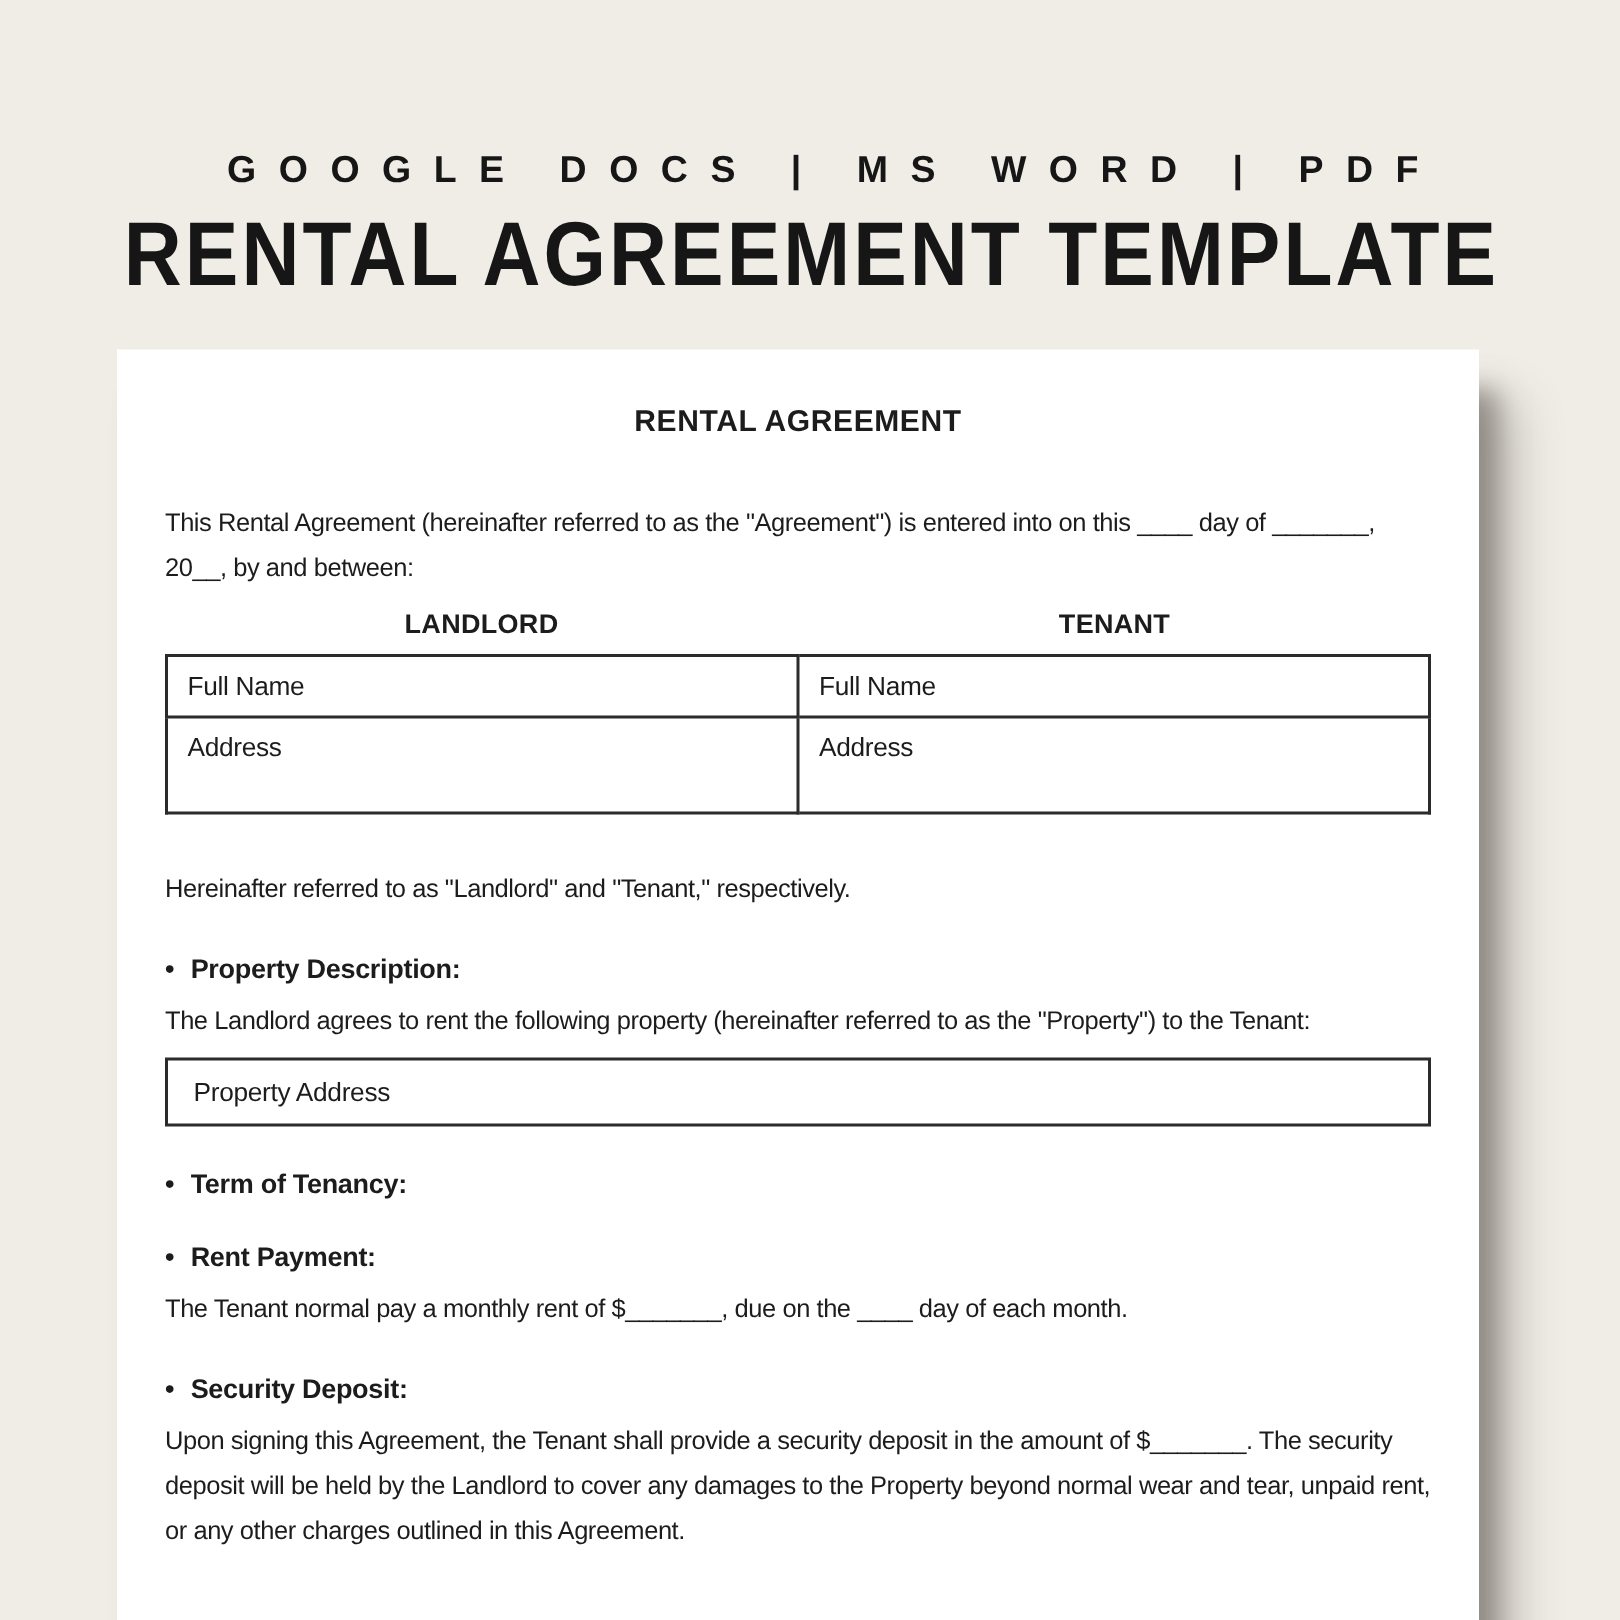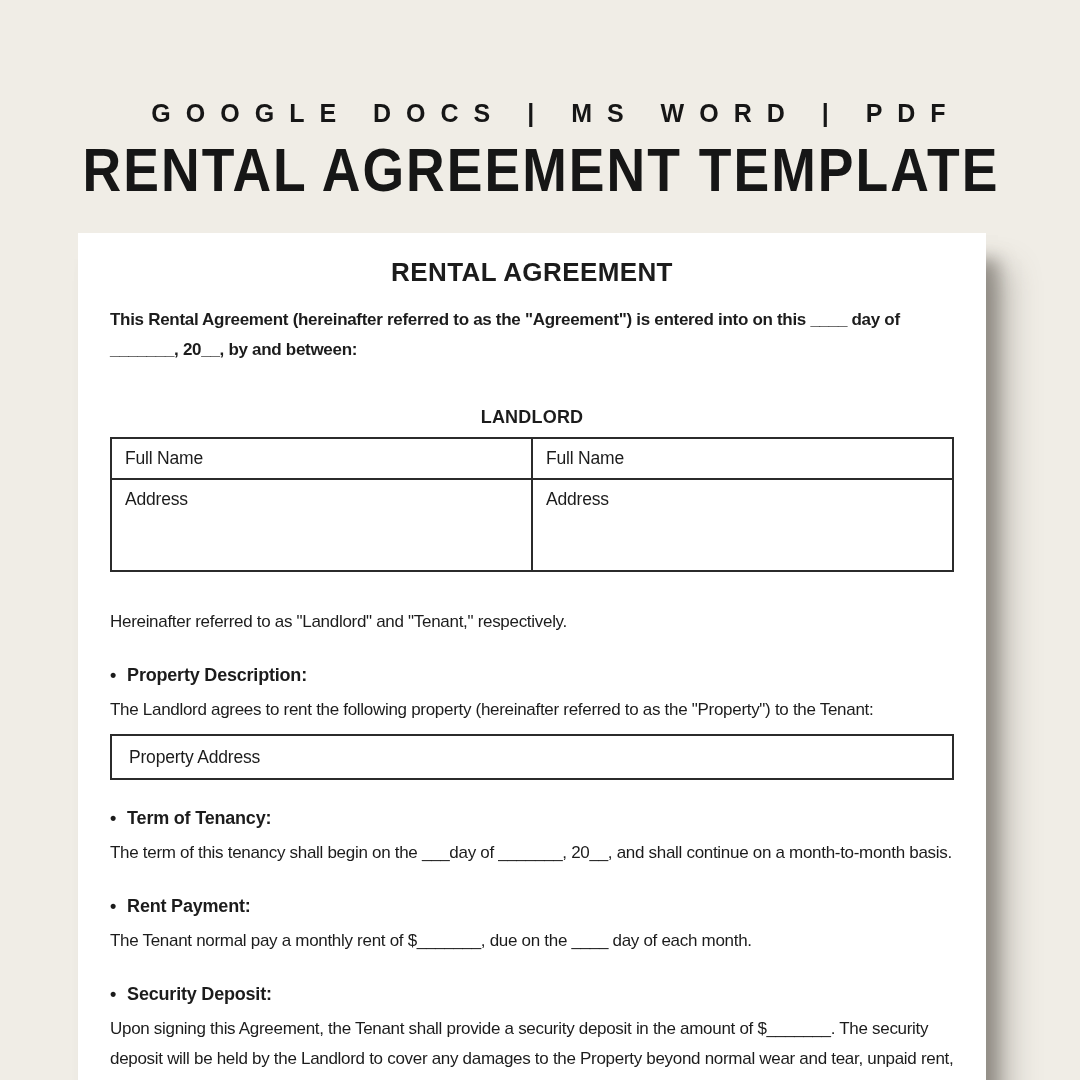--- a/index.html
+++ b/index.html
@@ -46,35 +46,36 @@
   
   .page{
     position:absolute;
     left:78px;top:233px;
     width:908px;height:980px;
     background:var(--page);
     box-shadow:16px 22px 16px -4px var(--shadow), 26px 34px 28px rgba(96,91,84,0.28);
     padding:24px 32px 0 32px;
   }
   .doc-title{
+    margin-top:13px;
     text-align:center;
-    font-size:26px;
+    font-size:20px;
     font-weight:700;
     letter-spacing:0.4px;
   }
   .para{
     font-size:17px;
     letter-spacing:-0.3px;
     line-height:30px;
     color:var(--doc-ink);
   }
-  .intro{margin-top:17px;font-weight:bold;}
+  .intro{margin-top:41px;}
   .party-headers{
     display:flex;
-    margin-top:42px;
+    margin-top:12px;
     align-items:center;
   }
   .party-head{
     flex:1;
     text-align:center;
     font-size:18px;
     font-weight:700;
     letter-spacing:0.2px;
   }
   .party-table{
@@ -84,21 +85,21 @@
     table-layout:fixed;
   }
   .party-table td{
     border:2px solid var(--border);
     vertical-align:top;
     padding:9px 13px;
     font-size:17.5px;
     letter-spacing:-0.2px;
   }
   tr.row-fullname td{height:35px;}
-  tr.row-address td{height:92px;}
+  tr.row-address td{height:64px;}
   .hereinafter{margin-top:35px;}
   .sec{margin-top:28px;}
   .sec-h{
     font-size:18px;
     font-weight:700;
     letter-spacing:-0.2px;
     display:flex;
     align-items:center;
   }
   .bullet{
@@ -126,20 +127,21 @@
   <div class="banner-title">RENTAL AGREEMENT TEMPLATE</div>
 </div>
 
 <div class="page">
   <h1 class="doc-title">RENTAL AGREEMENT</h1>
 
   <p class="para intro">This Rental Agreement (hereinafter referred to as the "Agreement") is entered into on this ____ day of _______, 20__, by and between:</p>
 
   <div class="party-headers">
     <div class="party-head">LANDLORD</div>
+    <div class="party-head">TENANT</div>
   </div>
 
   <table class="party-table">
     <tbody>
       <tr class="row-fullname">
         <td>Full Name</td>
         <td>Full Name</td>
       </tr>
       <tr class="row-address">
         <td>Address</td>
@@ -159,21 +161,20 @@
     <div class="field-box">
       <span>Property Address</span>
     </div>
   </section>
 
   <section class="sec">
     <h2 class="sec-h">
       <span class="bullet">•</span>
       <span>Term of Tenancy:</span>
     </h2>
-    <p class="para">The term of this tenancy shall begin on the ___day of _______, 20__, and shall continue on a month-to-month basis.</p>
   </section>
 
   <section class="sec">
     <h2 class="sec-h">
       <span class="bullet">•</span>
       <span>Rent Payment:</span>
     </h2>
     <p class="para">The Tenant normal pay a monthly rent of $_______, due on the ____ day of each month.</p>
   </section>
 

